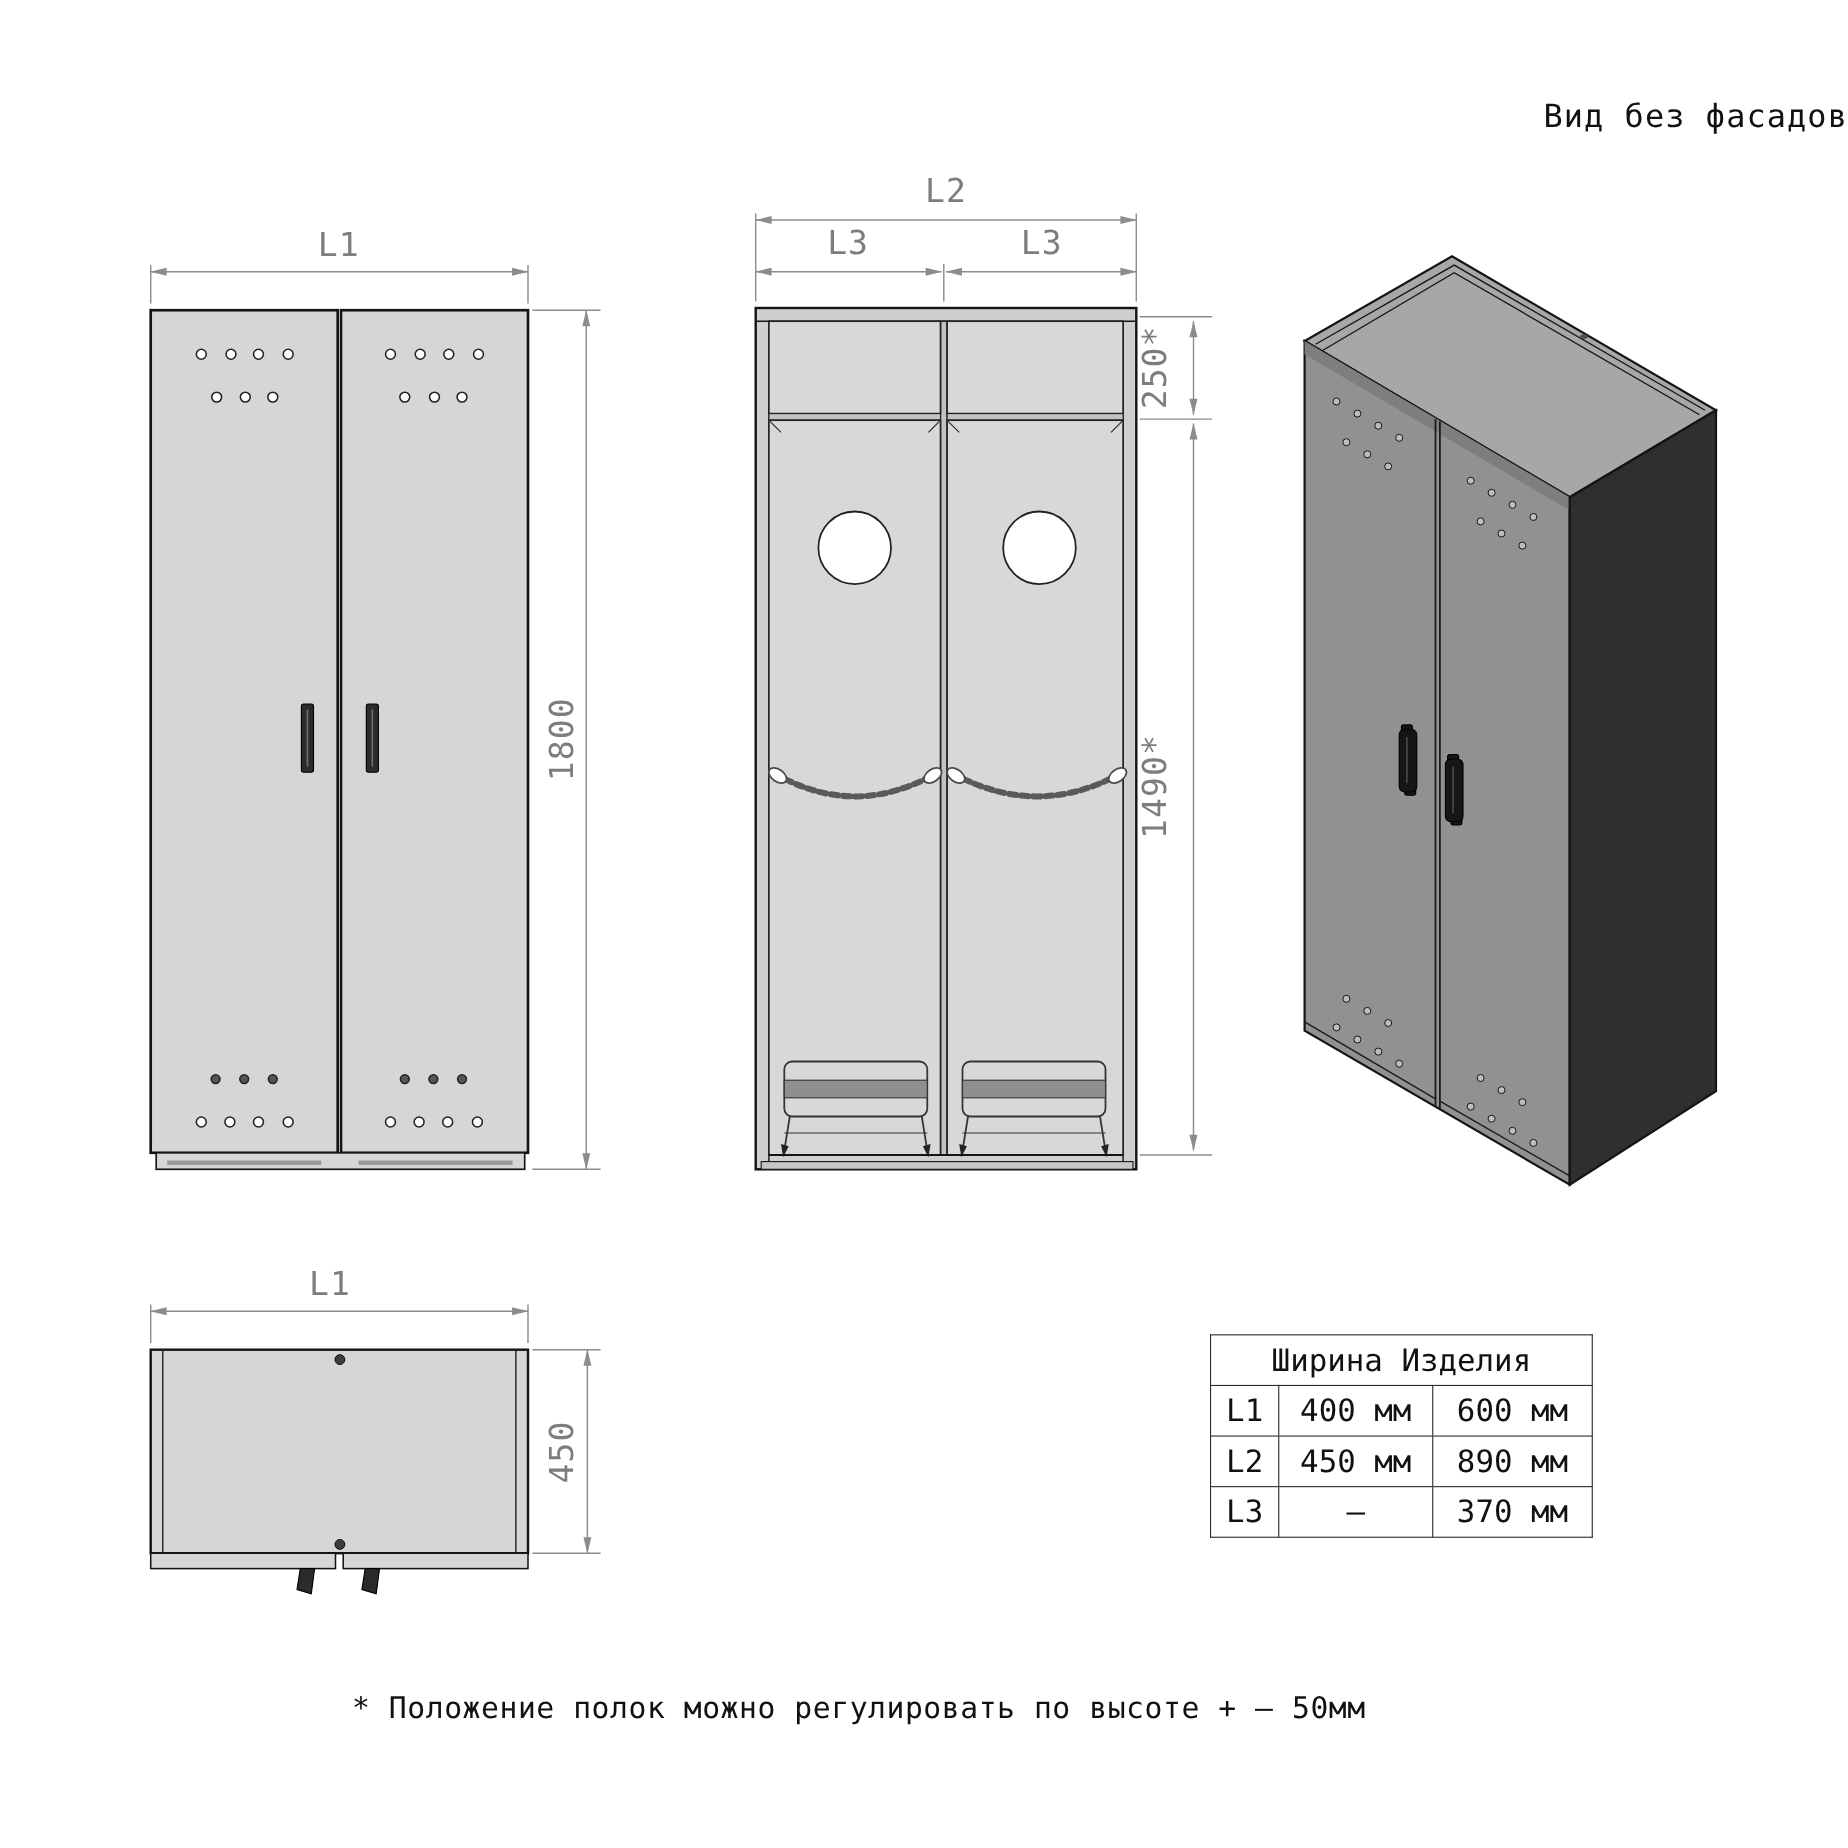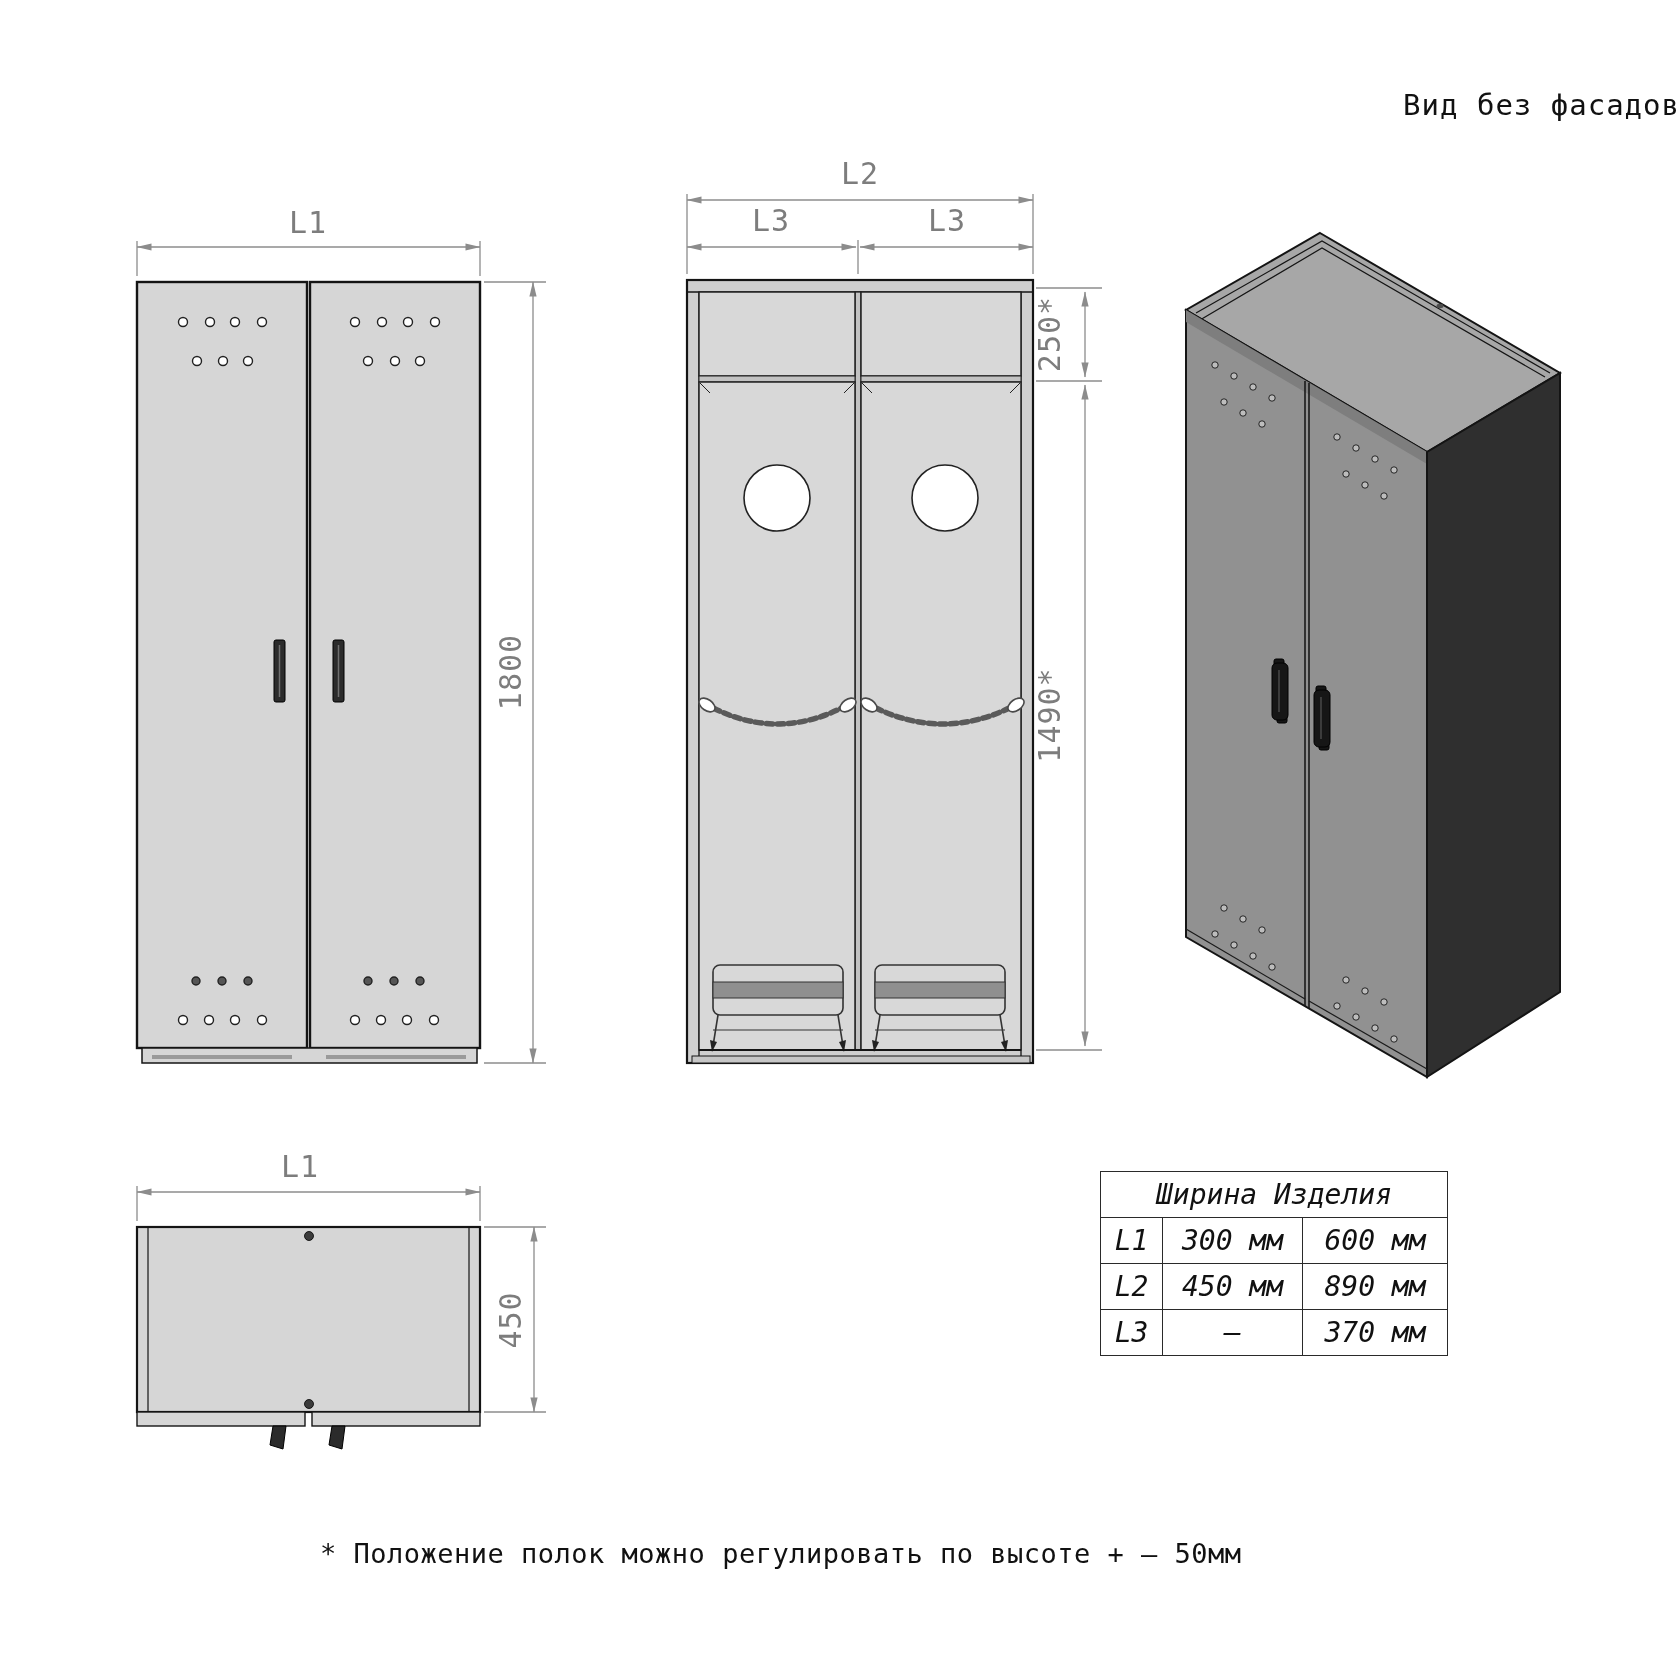--- a/index.html
+++ b/index.html
@@ -4,21 +4,21 @@
 <style>
   html,body{margin:0;padding:0;background:#ffffff;}
   body{width:1680px;height:1680px;position:relative;overflow:hidden;
        font-family:"DejaVu Sans Mono","Liberation Mono",monospace;}
   .abs{position:absolute;}
   #title{left:0;top:88px;width:1680px;text-align:right;font-size:29px;color:#111;
          letter-spacing:1px;white-space:nowrap;}
   #footnote{left:320px;top:1538px;font-size:27px;color:#111;white-space:nowrap;letter-spacing:0.5px;text-align:right;}
   svg text.dim{fill:#7d7d7d;font-family:"DejaVu Sans Mono","Liberation Mono",monospace;
                font-size:30px;letter-spacing:1px;}
-  #spec-table{left:1100px;top:1171px;font-style:italic;}
+  #spec-table{left:1100px;top:1213px;}
   #spec-table table{border-collapse:collapse;table-layout:fixed;}
   #spec-table td{border:1.6px solid #2a2a2a;text-align:center;vertical-align:middle;
                  font-size:28px;color:#111;height:45px;padding:0;white-space:nowrap;}
   #spec-table col.c1{width:62px}#spec-table col.c2{width:140px}#spec-table col.c3{width:145px}
 </style>
 </head>
 <body>
 
 <div id="title" class="abs">Вид без фасадов</div>
 
@@ -274,21 +274,21 @@
         <col class="c1">
         <col class="c2">
         <col class="c3">
       </colgroup>
     <tbody>
         <tr>
           <td colspan="3">Ширина Изделия</td>
         </tr>
     <tr>
       <td>L1</td>
-      <td>300 мм</td>
+      <td>400 мм</td>
       <td>600 мм</td>
     </tr>
     <tr>
       <td>L2</td>
       <td>450 мм</td>
       <td>890 мм</td>
     </tr>
     <tr>
       <td>L3</td>
       <td>–</td>

